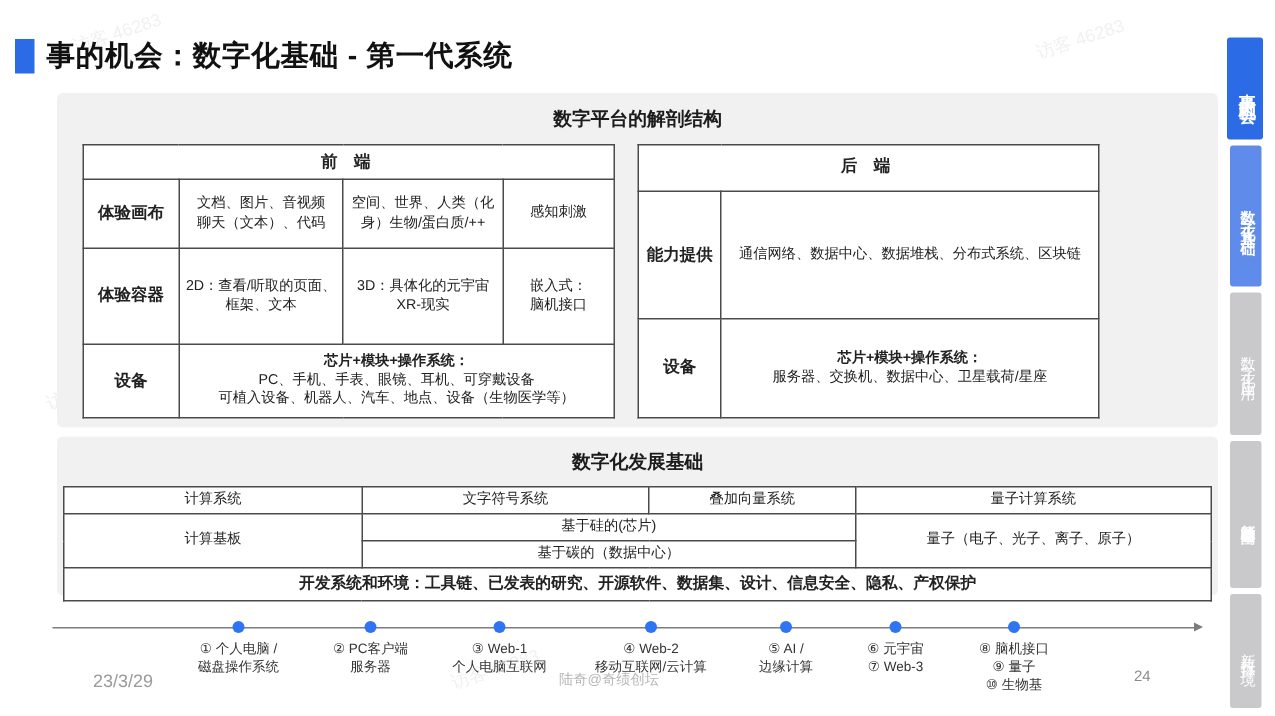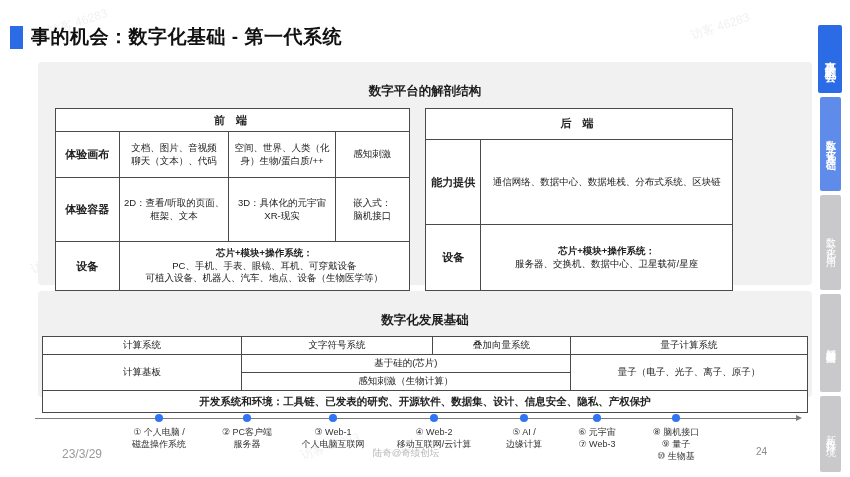--- a/index.html
+++ b/index.html
@@ -12,21 +12,21 @@
 
   
   .title-bar{position:absolute;top:24px;left:10px;display:flex;align-items:center;}
   .title-square{width:13px;height:23px;background:#2b6ce6;margin-right:8px;}
   .page-title{font-size:19px;font-weight:bold;color:#111;letter-spacing:0.5px;}
 
   
   .panel{position:absolute;left:38px;width:774px;background:#f1f1f2;border-radius:4px;}
   .panel-anatomy{top:62px;height:223px;}
   .panel-foundation{top:291px;height:106px;}
-  .panel-title{text-align:center;font-weight:bold;font-size:12.5px;color:#1c1c1c;padding-top:21px;}
+  .panel-title{text-align:center;font-weight:bold;font-size:12.5px;color:#1c1c1c;padding-top:9px;}
 
   table{border-collapse:collapse;table-layout:fixed;background:#fff;}
   td{border:1px solid #4a4a4a;font-size:9.5px;color:#222;text-align:center;
      vertical-align:middle;padding:1px 3px;line-height:1.35;}
   .pre{white-space:pre-line;}
   td.lbl{font-weight:bold;font-size:11px;}
   td.hdr{font-weight:bold;font-size:11px;letter-spacing:4px;}
   .bold{font-weight:bold;}
 
   .tables-row{display:flex;margin-top:8px;padding-left:17px;}
@@ -178,21 +178,21 @@
         <td>文字符号系统</td>
         <td>叠加向量系统</td>
         <td>量子计算系统</td>
       </tr>
       <tr class="fr2">
         <td rowspan="2">计算基板</td>
         <td colspan="2">基于硅的(芯片)</td>
         <td rowspan="2">量子（电子、光子、离子、原子）</td>
       </tr>
       <tr class="fr3">
-        <td colspan="2">感知刺激（生物计算）</td>
+        <td colspan="2">基于碳的（数据中心）</td>
       </tr>
       <tr class="fr4">
         <td colspan="4">开发系统和环境：工具链、已发表的研究、开源软件、数据集、设计、信息安全、隐私、产权保护</td>
       </tr>
     </tbody>
       </table>
   </div>
 
   <div class="tl-line"></div>
   <div class="tl-arrow"></div>

